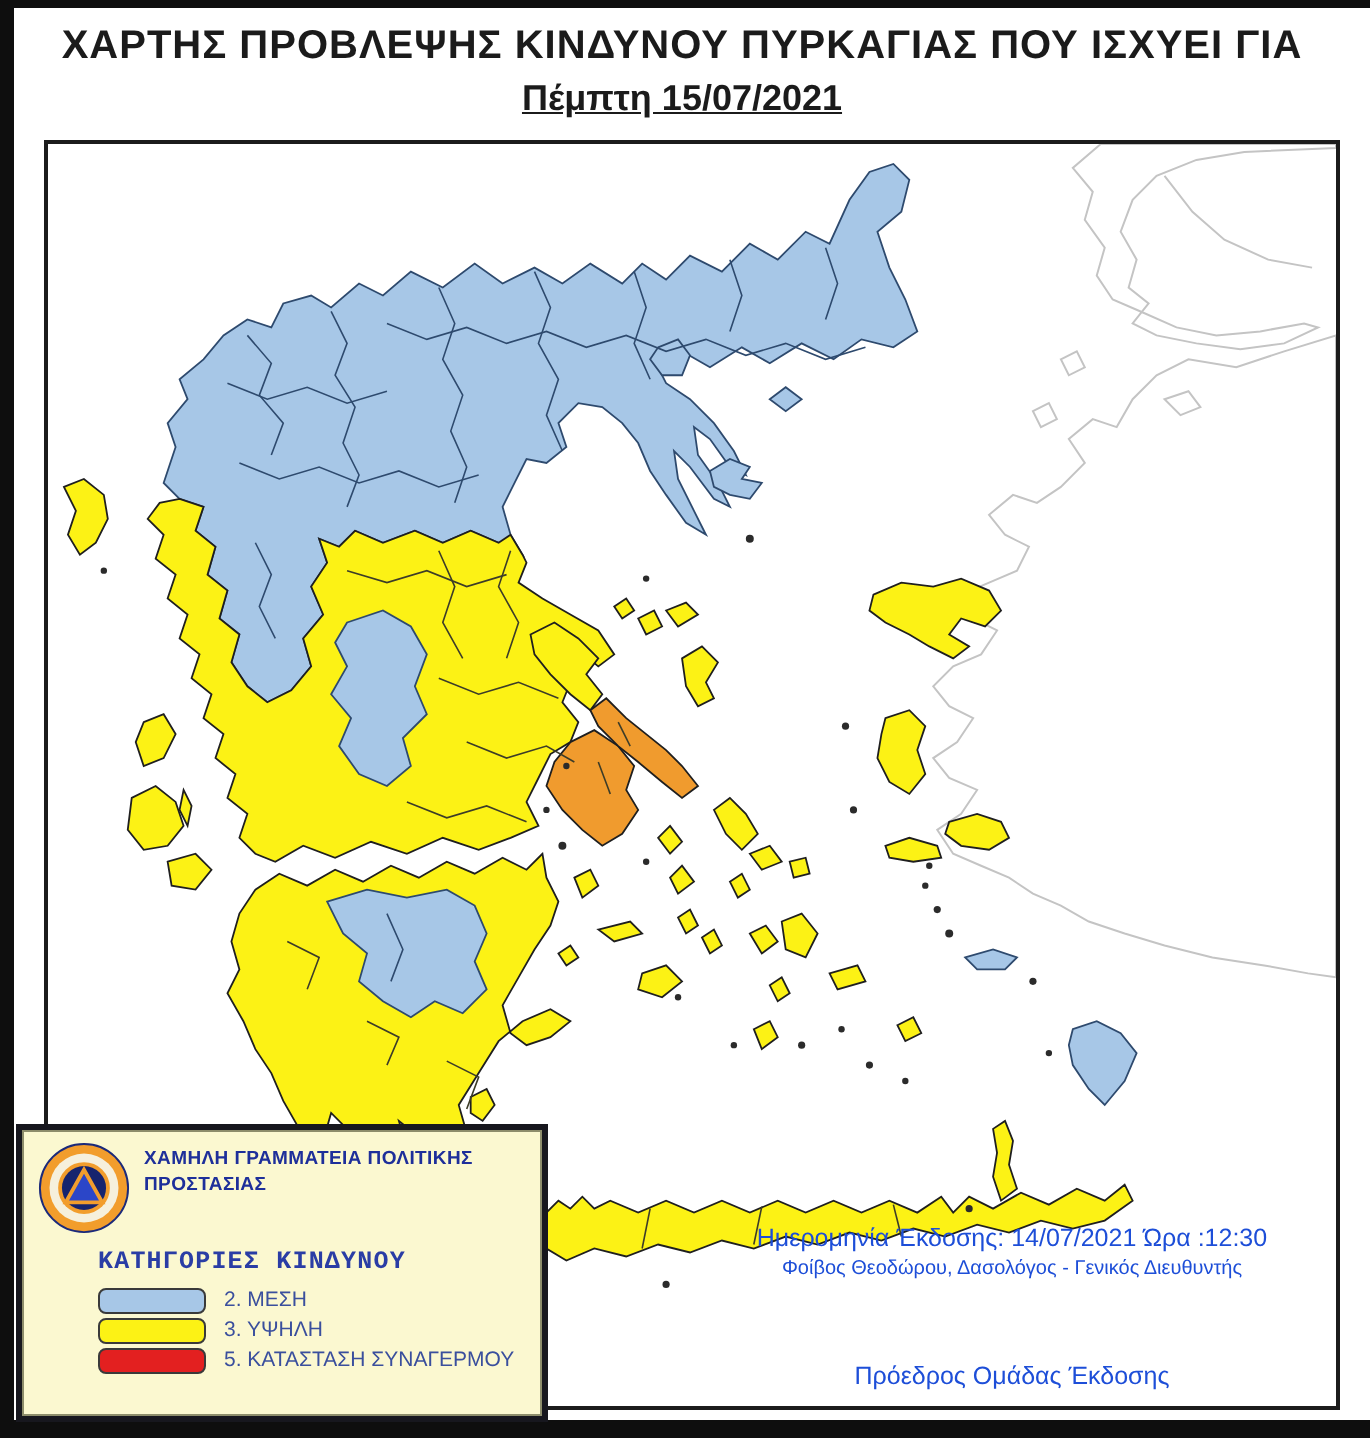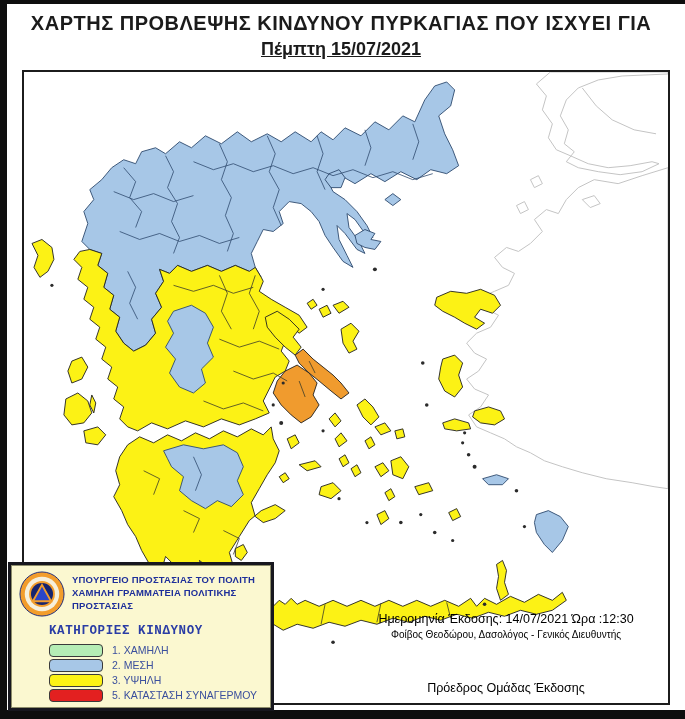--- a/index.html
+++ b/index.html
@@ -12,21 +12,21 @@
 
   .title-block{position:absolute;left:7px;top:12px;width:668px;text-align:center;color:#1b1b1b;}
   .title-line1{font-size:20px;font-weight:bold;letter-spacing:.5px;text-align:center;}
   .title-line2{font-size:18px;font-weight:bold;margin-top:4px;text-decoration:underline;}
 
   .map-frame{position:absolute;left:22px;top:70px;width:644px;height:631px;
              border:2px solid #1c1c1c;background:#ffffff;}
   .map-frame svg{display:block;width:100%;height:100%;}
 
   .footer-block{position:absolute;right:24px;bottom:22px;width:310px;text-align:center;
-                color:#000000;line-height:1.45;}
+                color:#1d4ed8;line-height:1.45;}
   .footer-issue{font-size:12.5px;}
   .footer-author{font-size:10px;}
   .footer-role{font-size:12.5px;margin-top:36px;}
 
   .legend-box{position:absolute;left:8px;top:562px;width:266px;height:149px;
               background:#fbf8d0;border:3px solid #17171e;
               box-shadow:inset 0 0 0 1px #8d8d6b;box-sizing:border-box;padding:6px 8px 4px 8px;}
   .legend-head{display:flex;align-items:flex-start;gap:7px;}
   .legend-logo{flex:0 0 46px;width:46px;height:46px;}
   .ministry{color:#1e2f9a;font-weight:bold;font-size:9.5px;line-height:1.35;padding-top:3px;letter-spacing:.2px;}
@@ -204,31 +204,26 @@
   <div class="legend-box">
     <div class="legend-head">
       <svg class="legend-logo" viewBox="0 0 48 48">
         <circle cx="24" cy="24" r="23" fill="#f29d2c" stroke="#1b2a7a" stroke-width="1"></circle>
         <circle cx="24" cy="24" r="18" fill="#f6f0dc"></circle>
         <circle cx="24" cy="24" r="13.5" fill="#f29d2c"></circle>
         <circle cx="24" cy="24" r="11.5" fill="#16246e"></circle>
         <path d="M24,14.5 L33.5,31.5 L14.5,31.5 Z" fill="#2b46c8" stroke="#f29d2c" stroke-width="2"></path>
       </svg>
       <div class="ministry">
-        <div>ΥΠΟΥΡΓΕΙΟ ΠΡΟΣΤΑΣΙΑΣ ΤΟΥ ΠΟΛΙΤΗ</div>
         <div>ΧΑΜΗΛΗ ΓΡΑΜΜΑΤΕΙΑ ΠΟΛΙΤΙΚΗΣ ΠΡΟΣΤΑΣΙΑΣ</div>
       </div>
     </div>
     <div class="legend-title">ΚΑΤΗΓΟΡΙΕΣ ΚΙΝΔΥΝΟΥ</div>
     <div class="legend-rows">
       <div class="legend-row">
-        <span class="swatch" style="background: rgb(181, 237, 181);"></span>
-        <span class="legend-label">1. ΧΑΜΗΛΗ</span>
-      </div>
-      <div class="legend-row">
         <span class="swatch" style="background: rgb(167, 199, 231);"></span>
         <span class="legend-label">2. ΜΕΣΗ</span>
       </div>
       <div class="legend-row">
         <span class="swatch" style="background: rgb(252, 242, 21);"></span>
         <span class="legend-label">3. ΥΨΗΛΗ</span>
       </div>
       <div class="legend-row">
         <span class="swatch" style="background: rgb(227, 32, 32);"></span>
         <span class="legend-label">5. ΚΑΤΑΣΤΑΣΗ ΣΥΝΑΓΕΡΜΟΥ</span>

